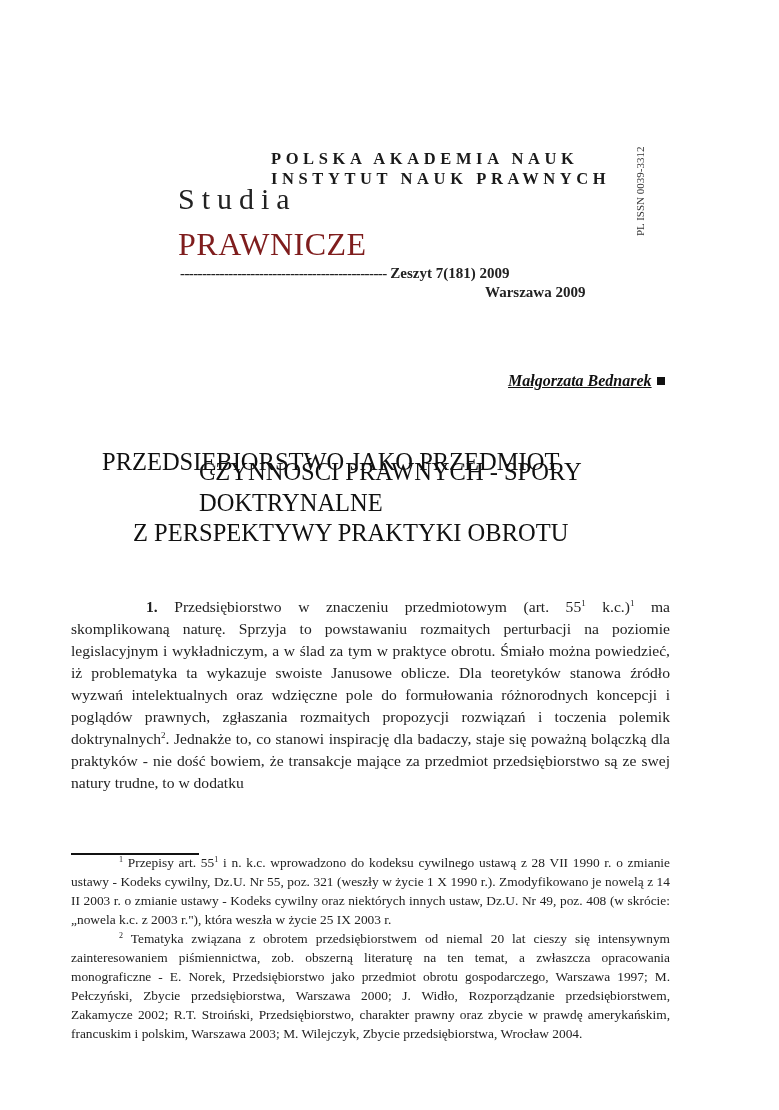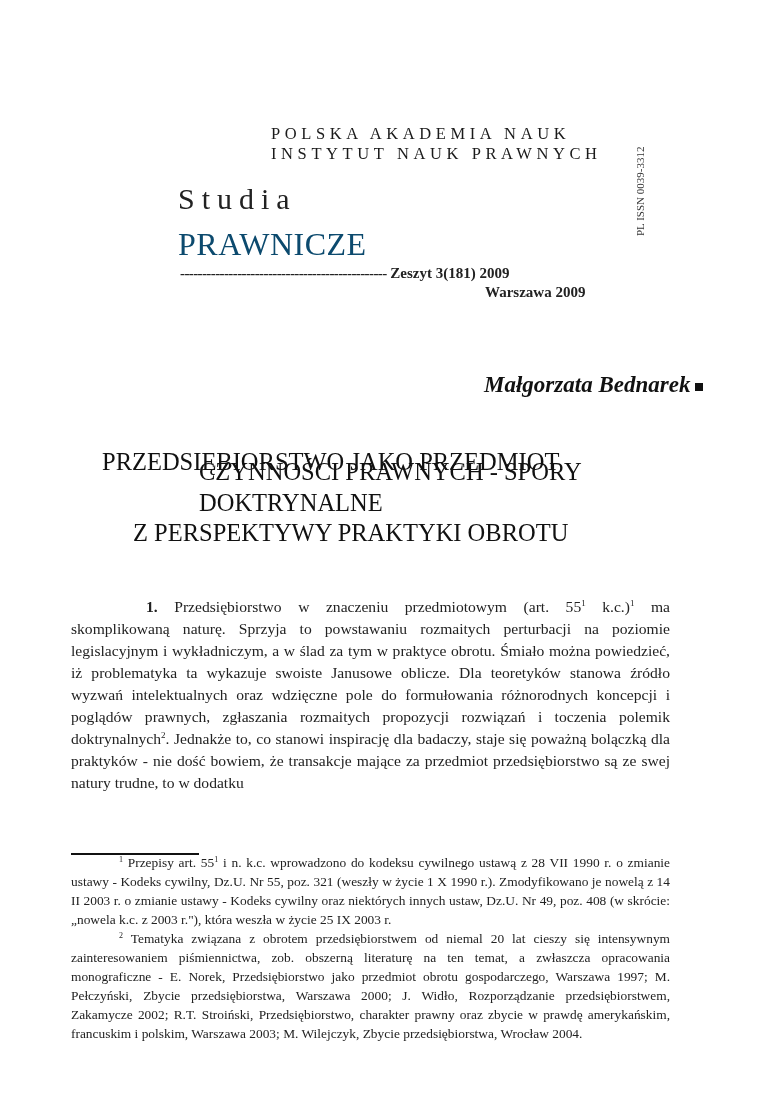--- a/index.html
+++ b/index.html
@@ -1,27 +1,27 @@
 <!DOCTYPE html>
 <html><head>
 <meta charset="utf-8">
 <style>
   html, body { margin: 0; padding: 0; background: #ffffff; }
   body { width: 779px; height: 1110px; position: relative; overflow: hidden; color: #111; font-family: "Liberation Serif", "DejaVu Serif", serif; }
   .abs { position: absolute; }
-  .inst { left: 271px; font-size: 16.5px; letter-spacing: 4.6px; font-weight: normal; white-space: nowrap; color: #1a1a1a; }
+  .inst { left: 271px; font-size: 16.5px; letter-spacing: 4.6px; font-weight: bold; white-space: nowrap; color: #1a1a1a; margin-top: 25px; }
   .inst1 { top: 124px; }
   .inst2 { top: 144px; }
   .issn { left: 634px; top: 236px; transform: rotate(-90deg); transform-origin: left top; font-size: 11px; white-space: nowrap; color: #333; font-family: "Liberation Serif", serif; }
   .studia { left: 178px; top: 182px; font-size: 30px; letter-spacing: 7px; color: #222; }
-  .prawnicze { left: 178px; top: 226px; font-size: 32px; letter-spacing: 0.5px; color: #0c4a6e; }
+  .prawnicze { left: 178px; top: 226px; font-size: 32px; letter-spacing: 0.5px; color: #7f1d1d; }
   .zeszyt { left: 180px; top: 265px; font-size: 15px; font-weight: bold; white-space: nowrap; color: #222; }
   .zeszyt .dash { letter-spacing: -0.6px; }
   .warszawa { left: 485px; top: 284px; font-size: 15px; font-weight: bold; white-space: nowrap; color: #222; }
-  .author { left: 484px; top: 372px; font-size: 23px; font-weight: bold; font-style: italic; white-space: nowrap; }
+  .author { left: 508px; top: 372px; font-size: 16px; font-weight: bold; font-style: italic; white-space: nowrap; text-decoration: underline; }
   .author-mark { display: inline-block; width: 8px; height: 8px; background: #111; margin-left: 5px; vertical-align: 1px; }
   .title { font-size: 24.5px; white-space: nowrap; color: #111; }
   .t1 { left: 102px; top: 428px; margin-top: 20px; }
   .t2 { left: 199px; top: 458px; text-align: center; }
   .t3 { left: 199px; top: 489px; }
   .t4 { left: 133px; top: 519px; }
   .body-text { left: 71px; width: 599px; top: 596px; font-size: 15.6px; line-height: 22px; text-align: justify; color: #222; }
   .body-text p { margin: 0; text-indent: 75px; }
   .body-text .num { font-weight: bold; }
   sup { font-size: 9px; line-height: 0; vertical-align: 6px; }
@@ -36,21 +36,21 @@
 <div class="abs inst inst1">POLSKA AKADEMIA NAUK</div>
 <div class="abs inst inst2">INSTYTUT NAUK PRAWNYCH</div>
 
 <div class="abs issn">PL ISSN 0039-3312</div>
 
 <div class="abs studia">Studia</div>
 <div class="abs prawnicze">PRAWNICZE</div>
 
 <div class="abs zeszyt">
   <span class="dash">-----------------------------------------------</span>
-  <span>Zeszyt 3(181) 2009</span>
+  <span>Zeszyt 7(181) 2009</span>
 </div>
 <div class="abs warszawa">Warszawa 2009</div>
 
 <div class="abs author">
   <span>Małgorzata Bednarek</span><span class="author-mark"></span>
 </div>
 
 <div class="abs title t1">PRZEDSIĘBIORSTWO JAKO PRZEDMIOT</div>
 <div class="abs title t2">CZYNNOŚCI PRAWNYCH - SPORY</div>
 <div class="abs title t3">DOKTRYNALNE</div>

